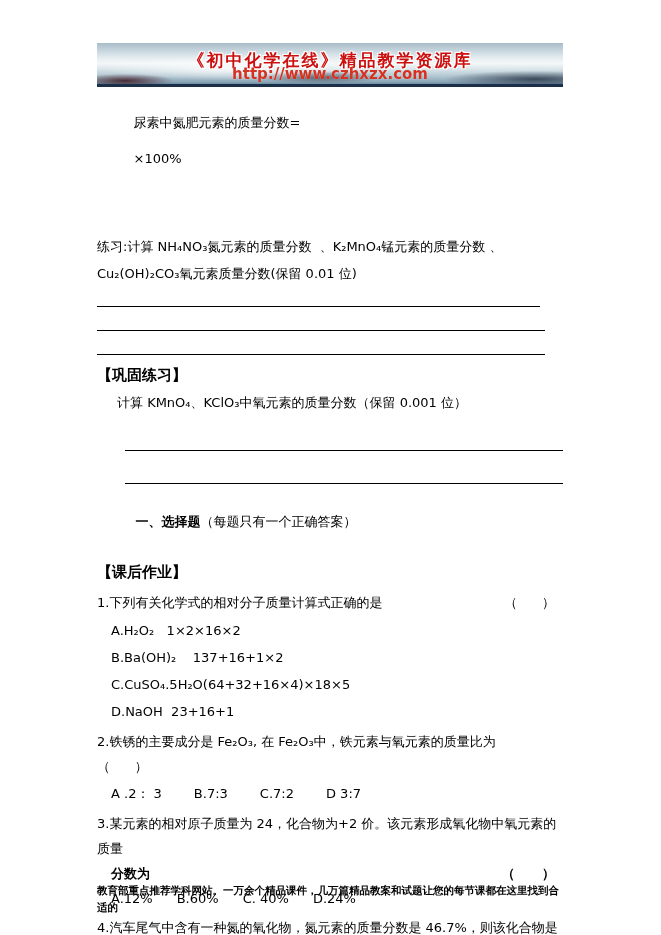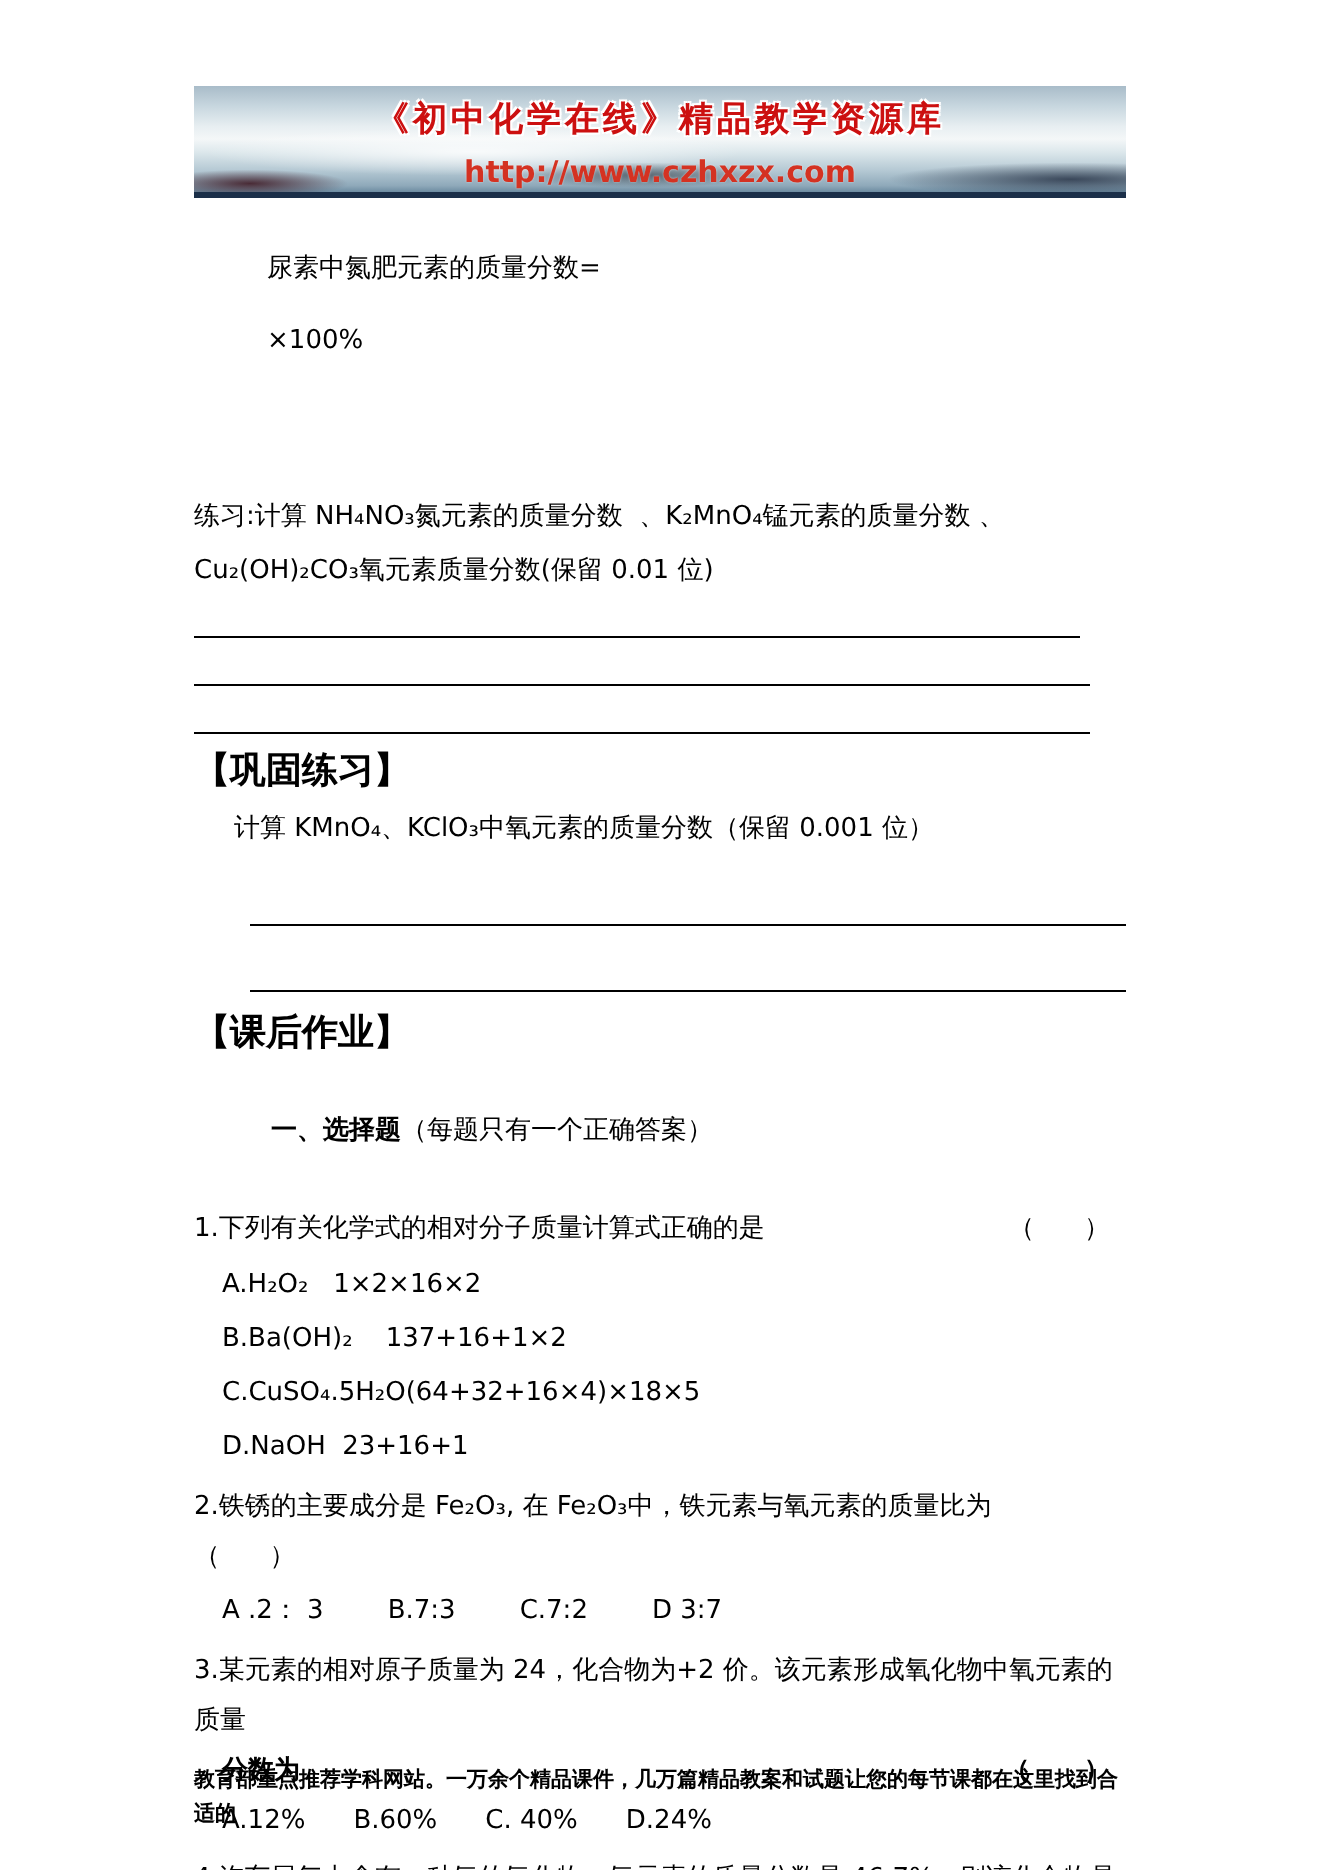--- a/index.html
+++ b/index.html
@@ -15,21 +15,21 @@
     position: absolute;
     left: 97px; top: 43px;
     width: 466px;
     font-size: 13px;
     line-height: 25px;
   }
 
   
   .banner {
     position: relative;
-    width: 466px; height: 56px;
+    width: 466px; height: 44px;
     background:
       radial-gradient(ellipse 70px 10px at 6% 92%, rgba(60,20,30,0.85), rgba(60,20,30,0) 70%),
       radial-gradient(ellipse 90px 9px at 48% 84%, rgba(45,55,65,0.65), rgba(45,55,65,0) 70%),
       radial-gradient(ellipse 130px 12px at 94% 88%, rgba(25,35,55,0.75), rgba(25,35,55,0) 70%),
       radial-gradient(ellipse 180px 16px at 30% 62%, rgba(255,255,255,0.8), rgba(255,255,255,0) 75%),
       linear-gradient(180deg, #a9bcc9 0%, #c9d8e0 20%, #e7eef1 38%, #f4f7f8 50%, #dde8ec 62%, #b4c8d3 80%, #8fa9ba 94%, #6d8ca1 100%);
     border-bottom: 3px solid #1b2f49;
   }
   .banner-title {
     position: absolute; top: 5px; left: 0; width: 100%;
@@ -59,21 +59,21 @@
   .practice { margin-top: 47px; line-height: 27px; }
 
   .answer-line {
     border-bottom: 1px solid #000000;
     height: 20px;
   }
   .al-1 { width: 443px; margin-top: 0; }
   .al-2 { width: 448px; margin-top: 4px; }
   .al-3 { width: 448px; margin-top: 4px; }
 
-  .heading { margin-top: 11px; line-height: 19px; font-weight: bold; font-size: 18px; font-family: Liberation Mono, monospace; }
+  .heading { margin-top: 11px; line-height: 19px; font-weight: bold; font-size: 15px; }
   .task-row { margin-top: 8px; line-height: 19px; }
 
   .c-line-1 { margin-left: 28px; width: 438px; margin-top: 19px; }
   .c-line-2 { margin-left: 28px; width: 438px; margin-top: 13px; }
 
   .hw-heading { margin-top: 13px; }
   .section-row { margin-top: 9px; line-height: 19px; padding-left: 22px; }
 
   .q-row {
     display: flex; justify-content: space-between;
@@ -126,24 +126,24 @@
 
   <div class="answer-line al-1"></div>
   <div class="answer-line al-2"></div>
   <div class="answer-line al-3"></div>
 
   <div class="row heading">【巩固练习】</div>
   <div class="row task-row indent1">计算 KMnO₄、KClO₃中氧元素的质量分数（保留 0.001 位）</div>
   <div class="answer-line c-line-1"></div>
   <div class="answer-line c-line-2"></div>
 
-  <div class="row heading hw-heading">【课后作业】</div>
   <div class="row section-row">
     <span class="bold">一、选择题</span><span>（每题只有一个正确答案）</span>
   </div>
+  <div class="row heading hw-heading">【课后作业】</div>
 
   <div class="q-row q1">
     <span>1.下列有关化学式的相对分子质量计算式正确的是</span>
     <span class="q-brackets">（      ）</span>
   </div>
   <div class="row opt-vert opt-vert-first">A.H₂O₂   1×2×16×2</div>
   <div class="row opt-vert">B.Ba(OH)₂    137+16+1×2</div>
   <div class="row opt-vert">C.CuSO₄.5H₂O(64+32+16×4)×18×5</div>
   <div class="row opt-vert">D.NaOH  23+16+1</div>
 

